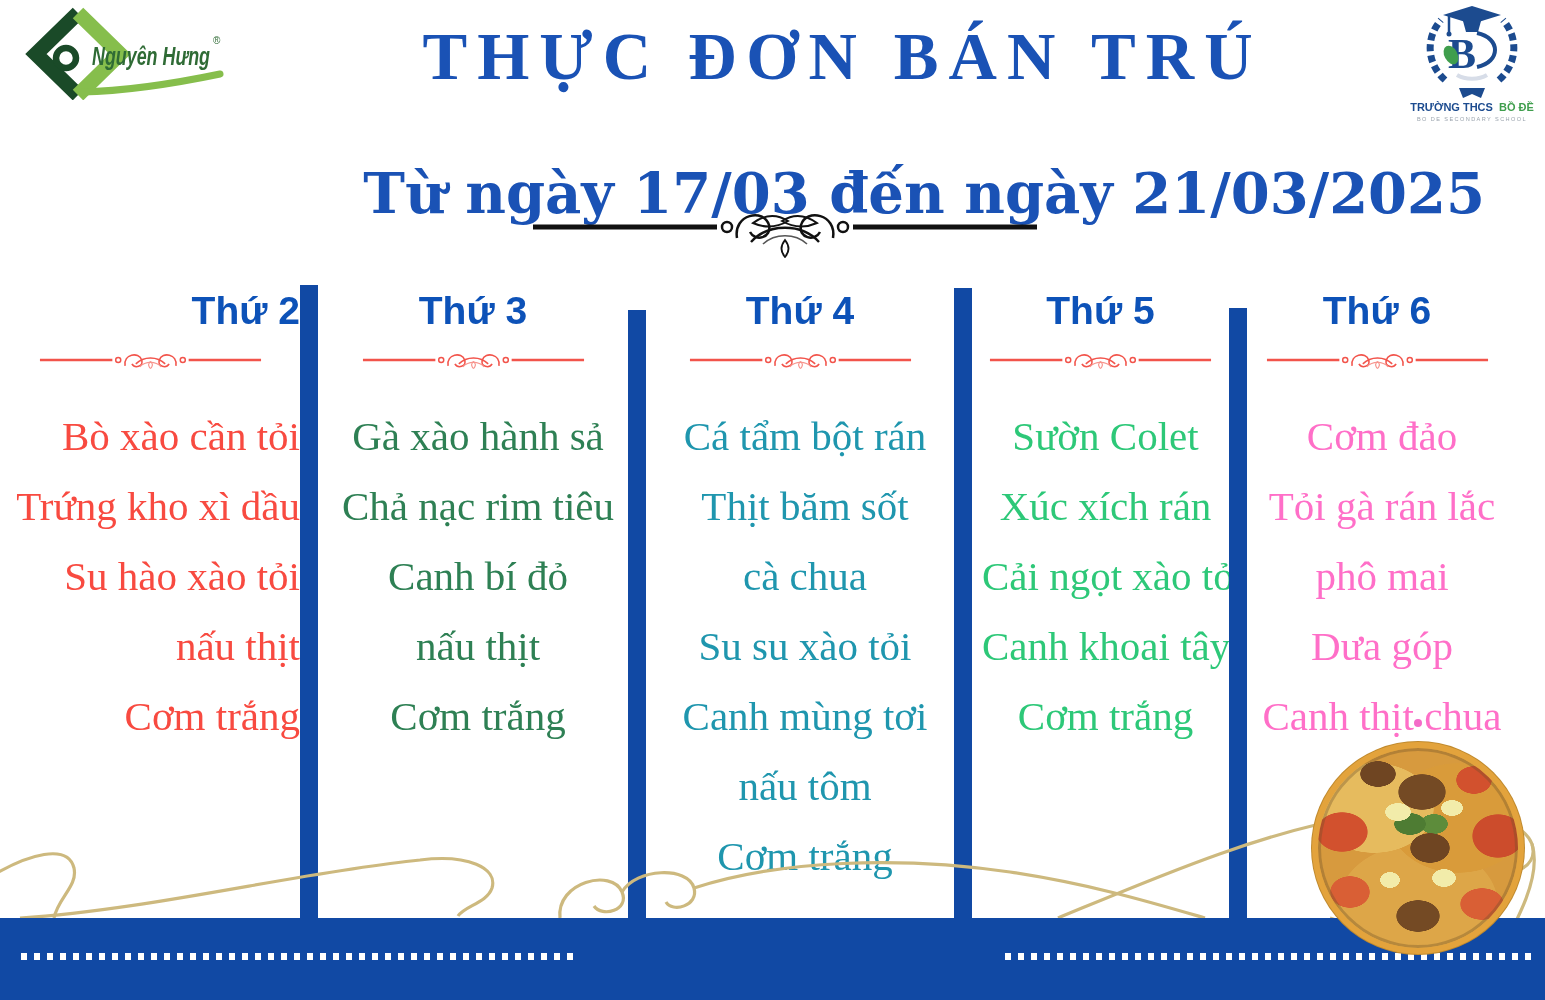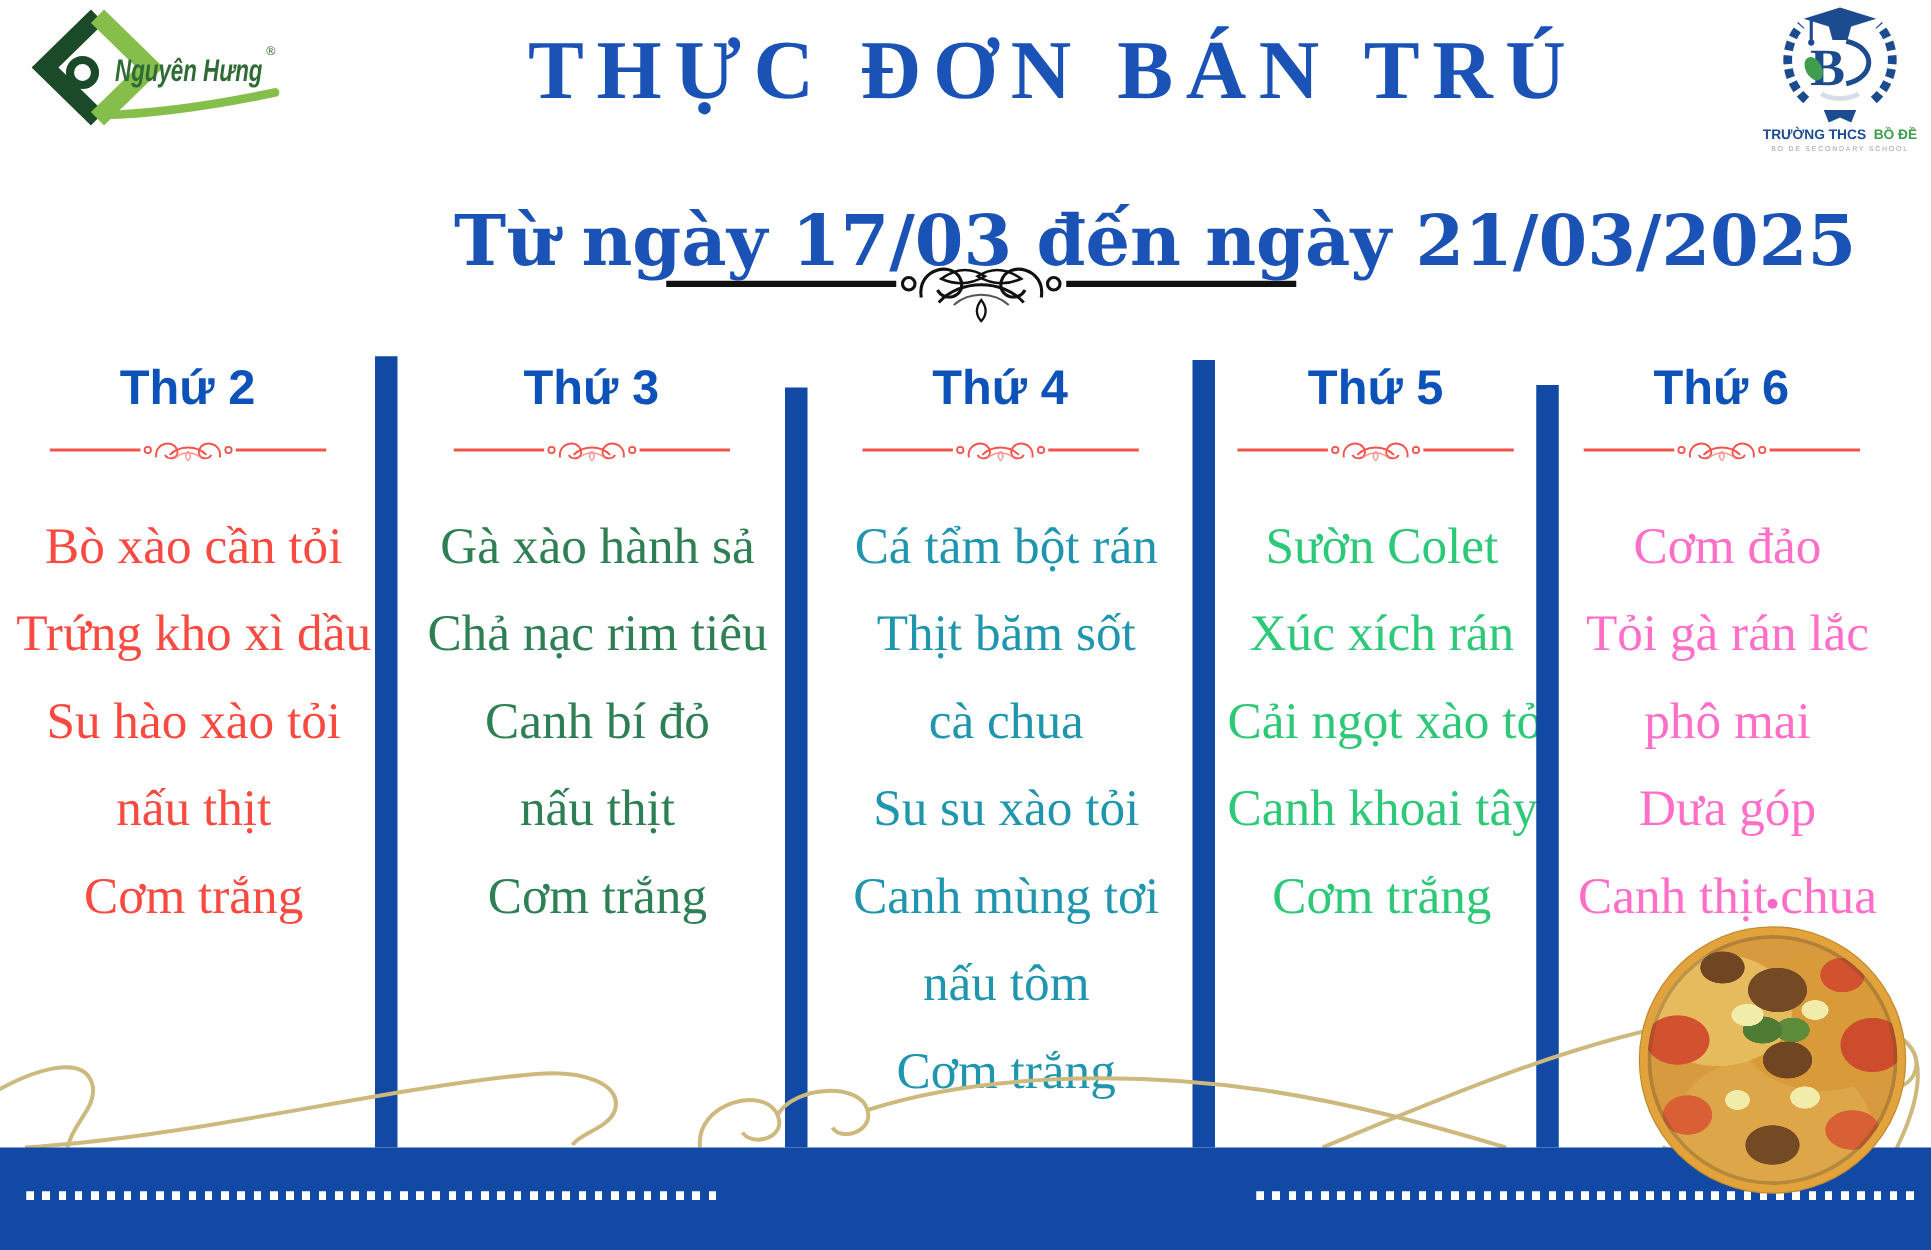--- a/index.html
+++ b/index.html
@@ -120,21 +120,21 @@
     <path d="M228 23 q18 -13 35 -2 q-17 10 -35 2 Z" fill="none" stroke="#111" stroke-width="2"></path>
     <path d="M292 23 q-18 -13 -35 -2 q17 10 35 2 Z" fill="none" stroke="#111" stroke-width="2"></path>
     <path d="M226 42 C243 23 277 23 294 42" fill="none" stroke="#111" stroke-width="2.4"></path>
     <path d="M238 44 C250 33 270 33 282 44" fill="none" stroke="#555" stroke-width="1.6"></path>
     <path d="M260 40 q7 9 0 17 q-7 -8 0 -17 Z" fill="none" stroke="#111" stroke-width="1.8"></path>
     <circle cx="318" cy="27" r="5" fill="none" stroke="#111" stroke-width="2.5"></circle>
     <line x1="328" y1="27" x2="512" y2="27" stroke="#111" stroke-width="5"></line>
   </svg>
 
   <div class="columns">
-      <div class="column" style="width: 300px; --item-color: #f84a40;">
+      <div class="column" style="width: 300px; text-align: right; --item-color: #f84a40;">
         <div class="day">Thứ 2</div>
      <svg class="red-orn" viewBox="0 0 230 26">
   <line x1="2" y1="13" x2="76" y2="13" stroke="#f2544b" stroke-width="2.6"></line>
   <circle cx="82" cy="13" r="2.6" fill="none" stroke="#f2544b" stroke-width="1.5"></circle>
   <path d="M89 19 C87 7 103 4 106 13 C108 20 99 22 96 17" fill="none" stroke="#f2544b" stroke-width="1.6"></path>
   <path d="M141 19 C143 7 127 4 124 13 C122 20 131 22 134 17" fill="none" stroke="#f2544b" stroke-width="1.6"></path>
   <path d="M100 17 C108 9 122 9 130 17" fill="none" stroke="#f2544b" stroke-width="1.6"></path>
   <path d="M104 20 C110 14 120 14 126 20" fill="none" stroke="#f7968f" stroke-width="1.3"></path>
   <path d="M113 18 q2 -7 4 0 q-2 7 -4 0 Z" fill="none" stroke="#f7968f" stroke-width="1.2"></path>
   <circle cx="148" cy="13" r="2.6" fill="none" stroke="#f2544b" stroke-width="1.5"></circle>

